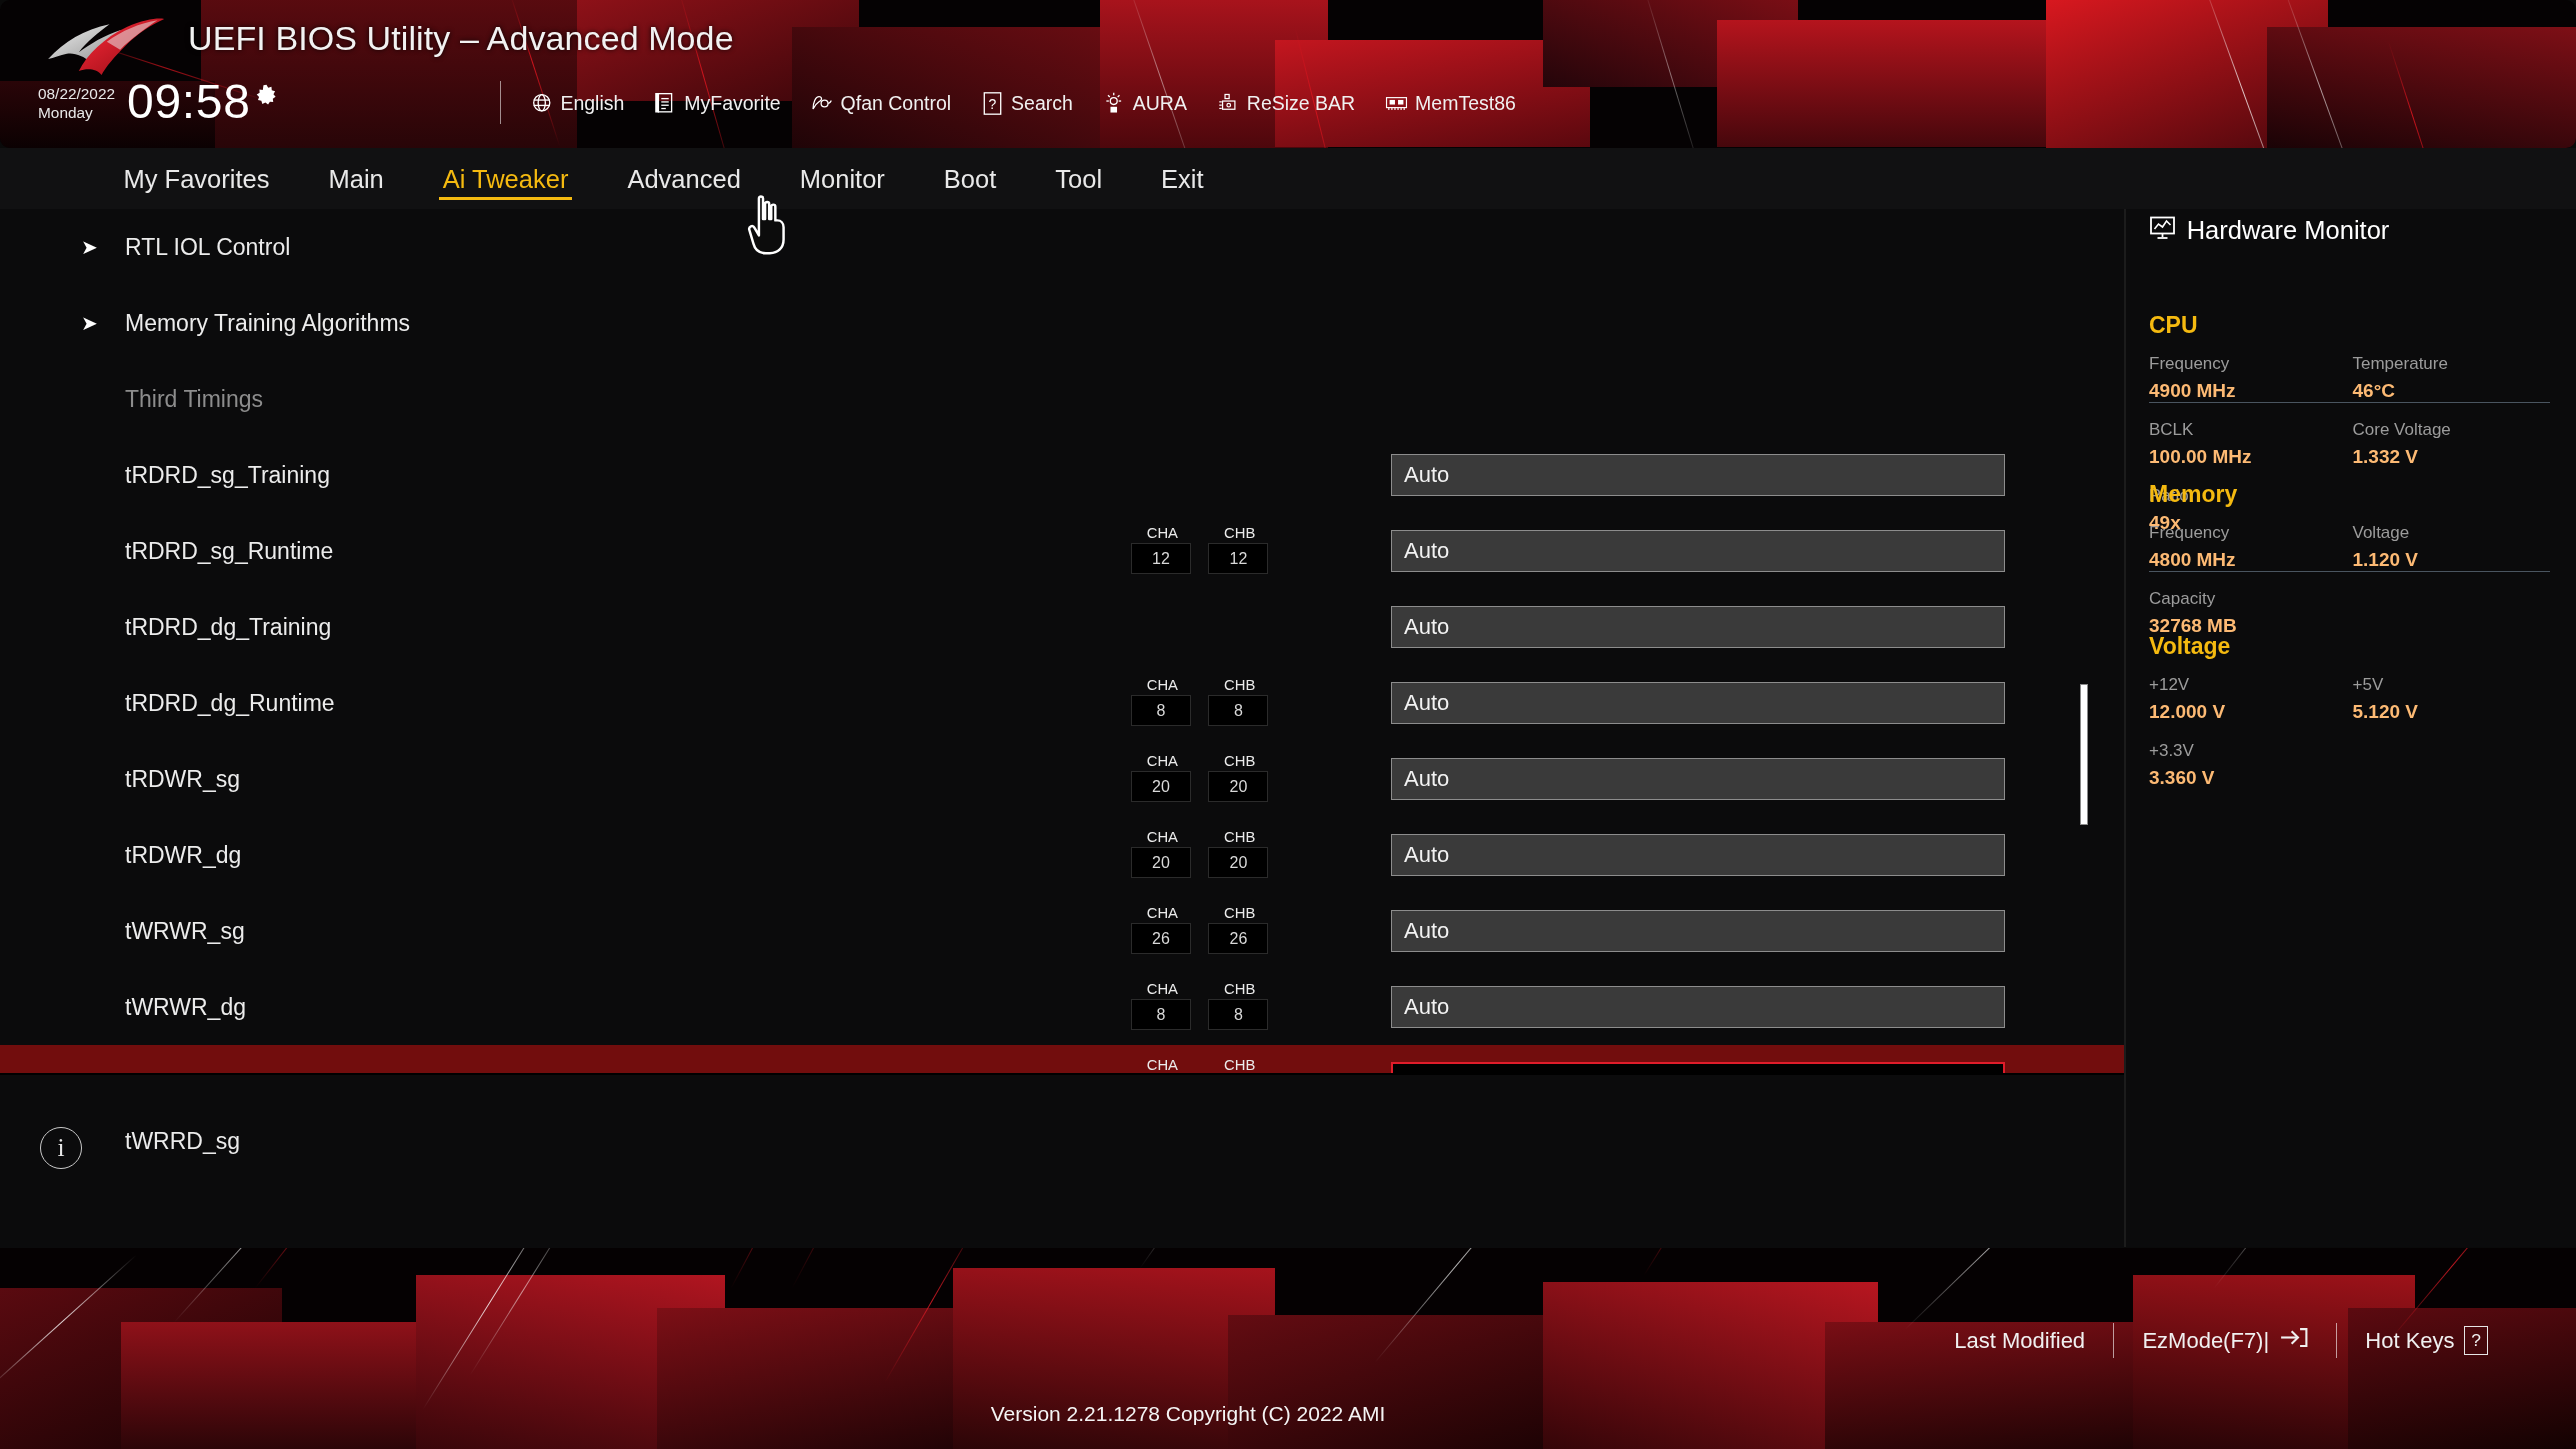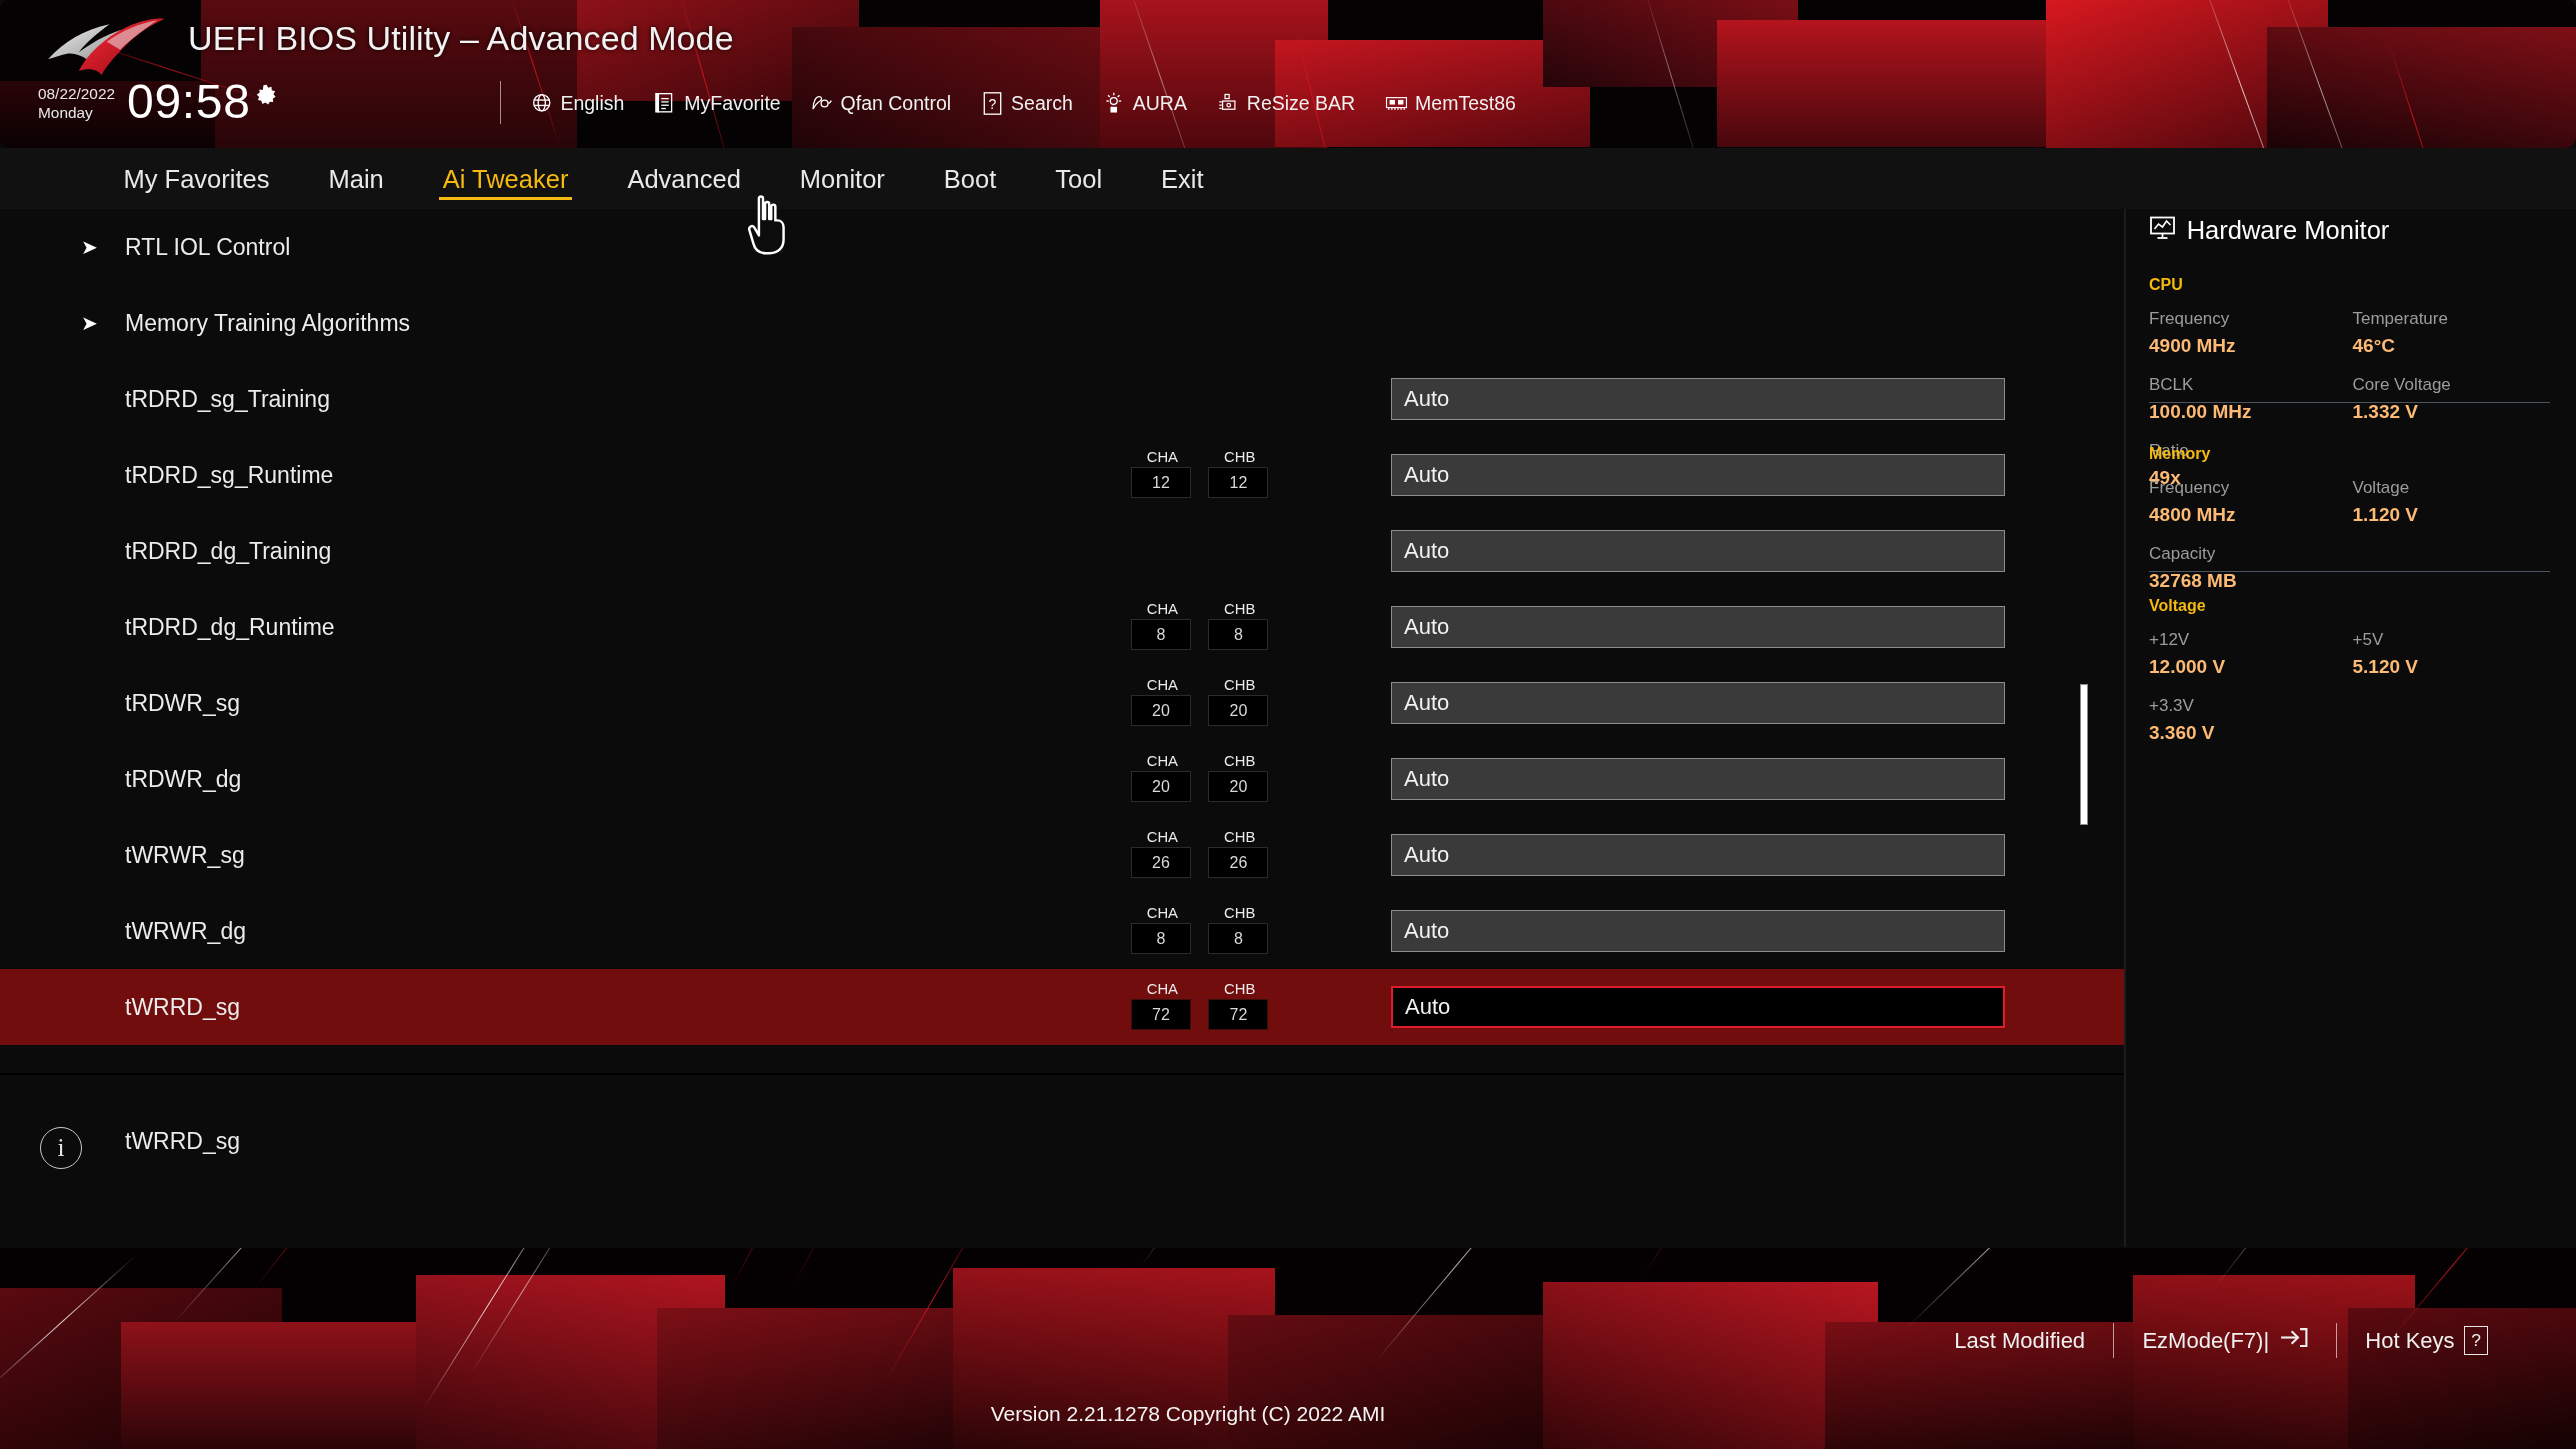--- a/index.html
+++ b/index.html
@@ -145,21 +145,21 @@
   
   .hwmon {
     position:absolute; left:2124px; top:209px; width:452px; height:1038px;
     background:#0b0b0c; border-left:2px solid #1c1c1c;
   }
   .hw-title {
     position:absolute; left:23px; top:6.7px; display:flex; align-items:center; gap:10.7px;
     font-size:25.5px; color:#ffffff;
   }
   .hw-sec { position:absolute; left:23px; width:407px; }
-  .hw-sec-title { font-size:16px; color:#f5ba10; font-weight:bold; }
+  .hw-sec-title { font-size:23px; color:#f5ba10; font-weight:bold;margin-top:36px; }
   .hw-grid { display:flex; margin-top:12px; }
   .hw-cell { width:50%; }
   .hw-key { font-size:17px; color:#9c9c9c; line-height:1.5; }
   .hw-val { font-size:19px; color:#fdba74; font-weight:bold; line-height:1.5; }
   .hw-divider { position:absolute; left:23px; width:401px; height:0.7px; background:#4a5560; }
 
   
   .footer {
     position:absolute; left:0; top:1248px; width:2576px; height:201px;
     background:#050102; overflow:hidden;
@@ -372,20 +372,23 @@
 
   <div class="content">
     <div class="rows" id="rows">
         <div class="row submenu">
           <span class="arrow">➤</span>
           <span class="row-label">RTL IOL Control</span>
         </div>
         <div class="row submenu">
           <span class="arrow">➤</span>
           <span class="row-label">Memory Training Algorithms</span>
+        </div>
+        <div class="row dim">
+          <span class="row-label">Third Timings</span>
         </div>
         <div class="row">
           <span class="row-label">tRDRD_sg_Training</span>
           <div class="value-box">Auto</div>
         </div>
         <div class="row">
           <span class="row-label">tRDRD_sg_Runtime</span>
           <div class="ch-wrap">
             <div class="ch-col">
               <div class="ch-head">CHA</div>

